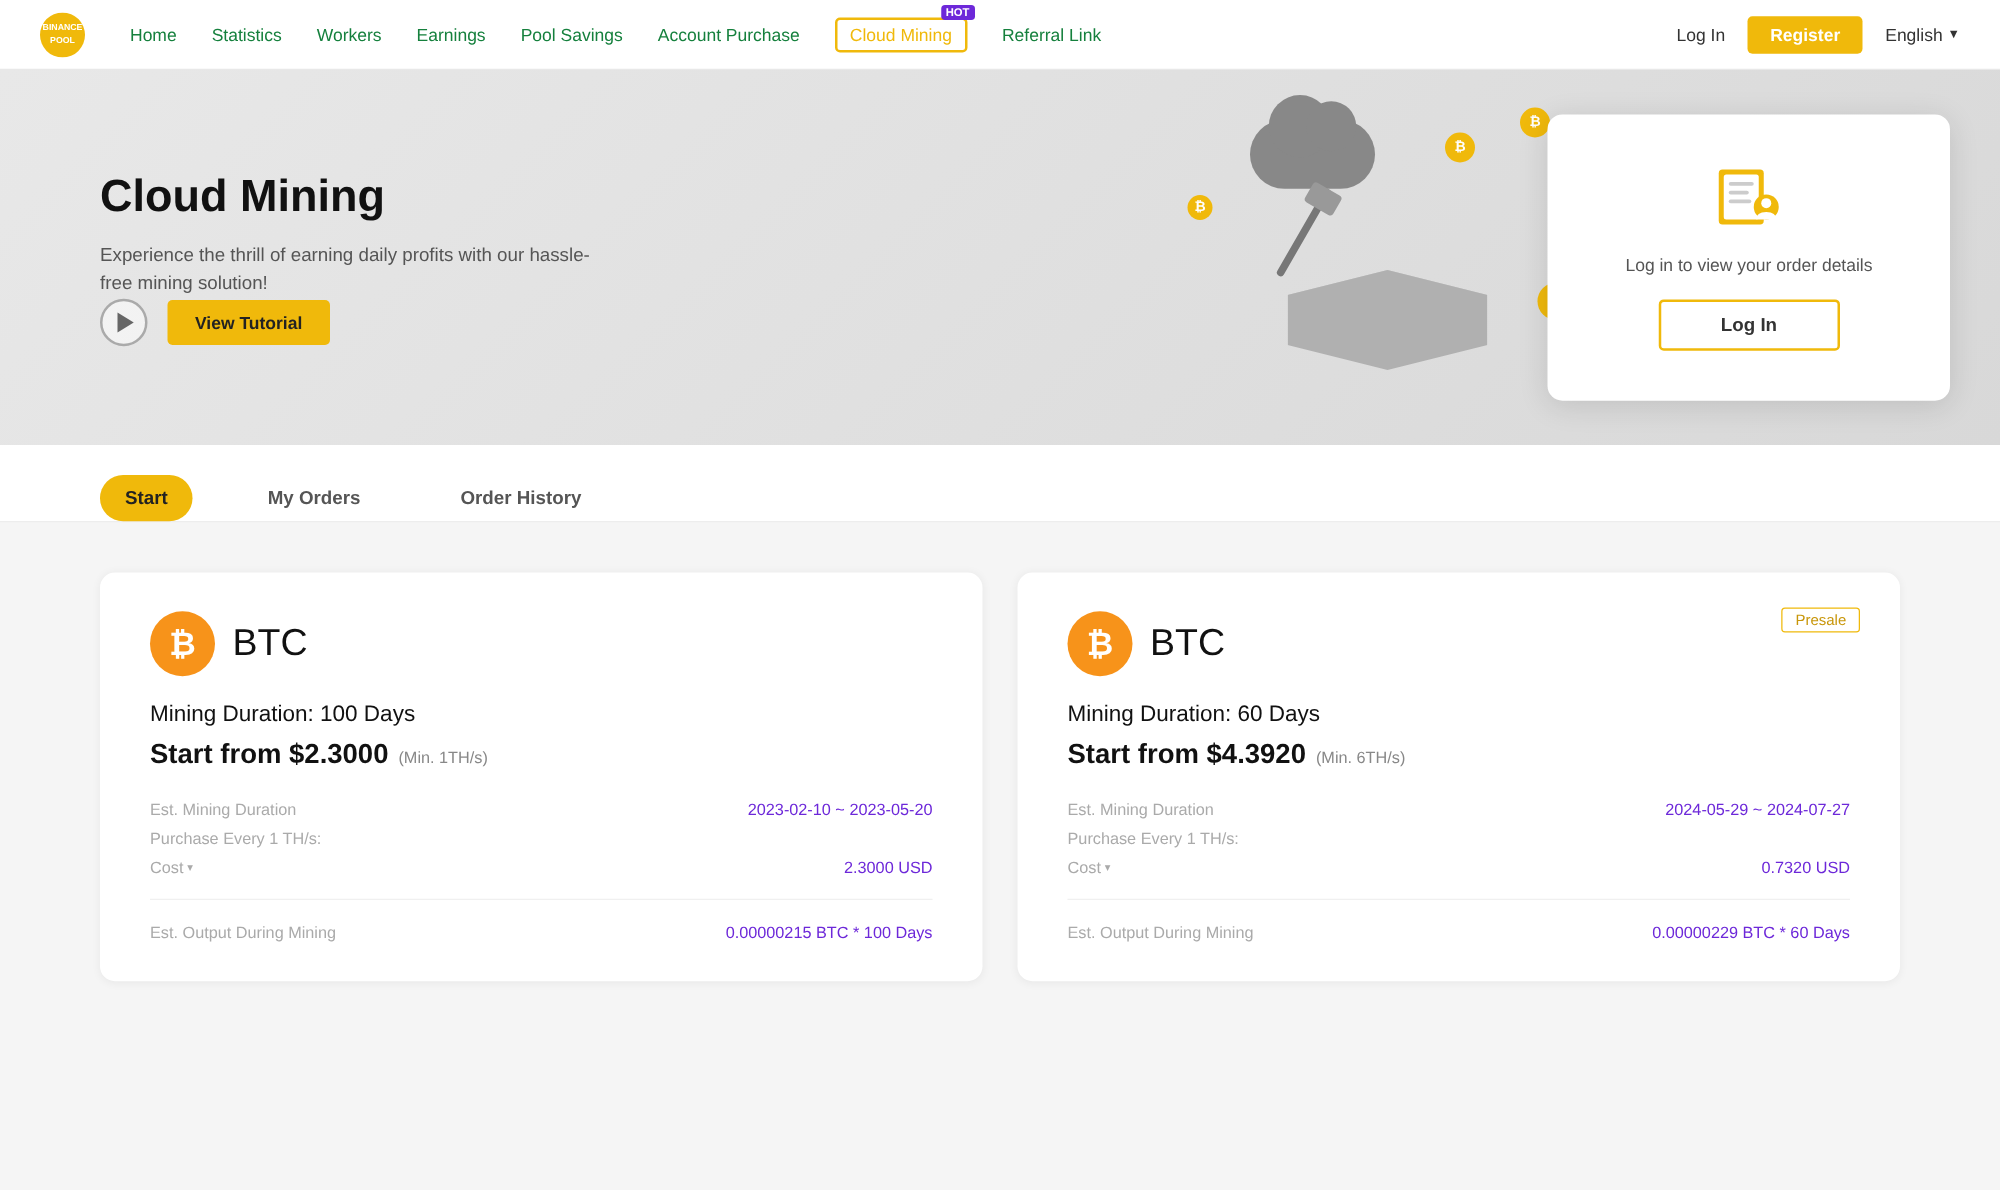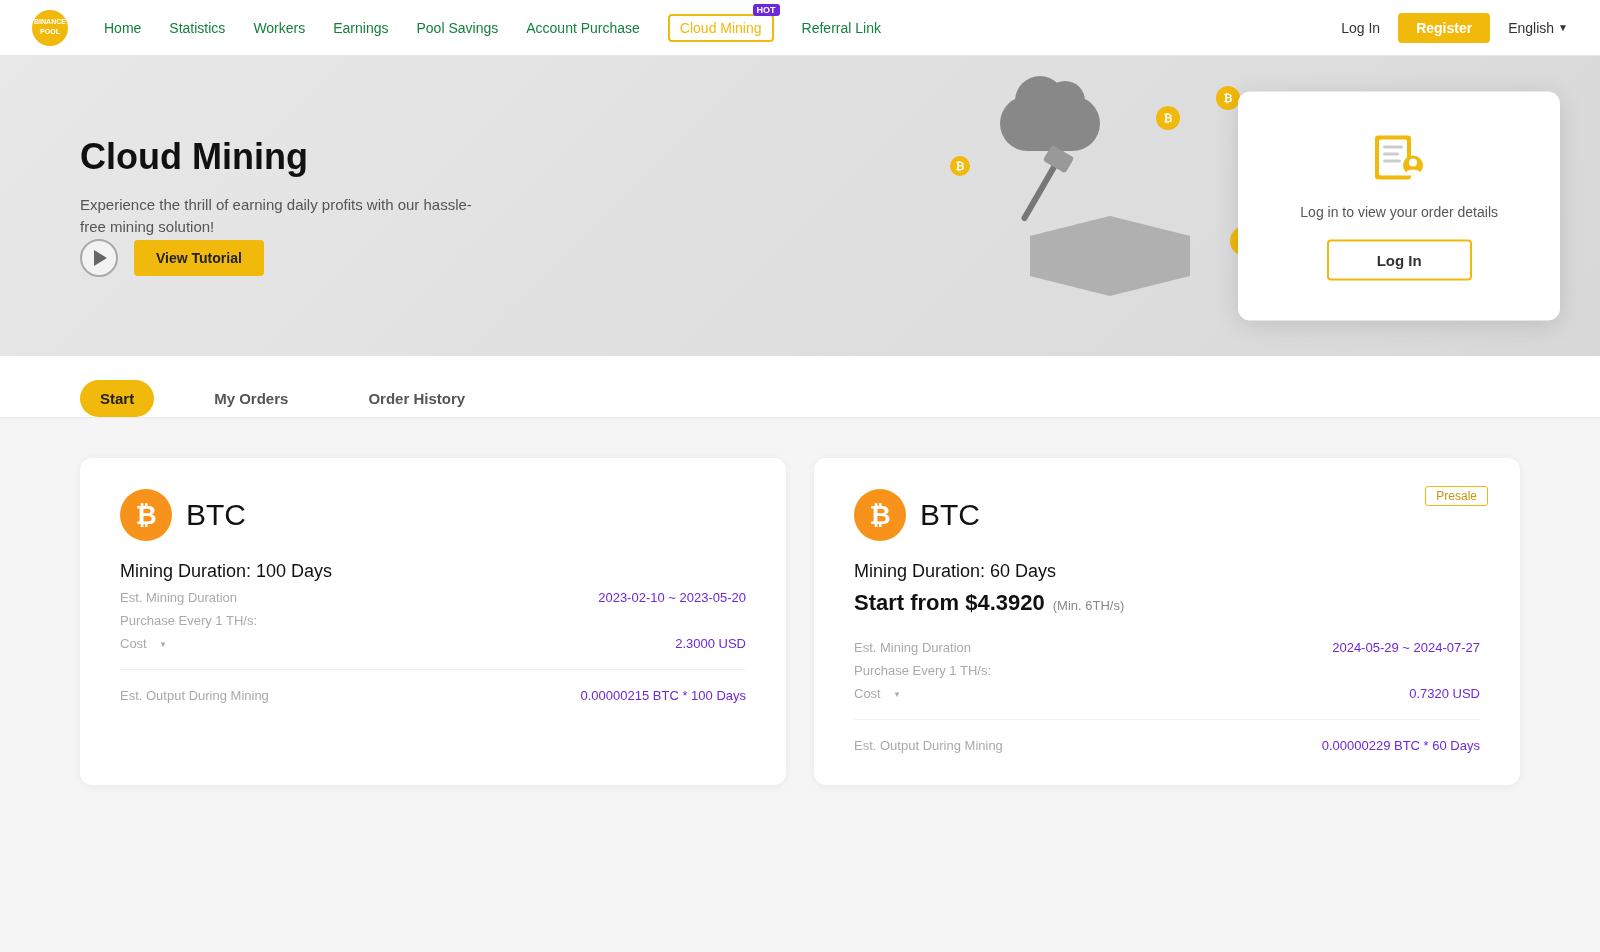--- a/index.html
+++ b/index.html
@@ -276,21 +276,21 @@
       border-radius: 3px;
     }
     .card-duration { font-size: 18px; font-weight: 400; color: #111; margin-bottom: 8px; }
     .card-price-row { display: flex; align-items: baseline; gap: 8px; margin-bottom: 24px; }
     .card-price { font-size: 22px; font-weight: 800; color: #111; }
     .card-min { font-size: 13px; color: #888; }
     .card-details { display: flex; flex-direction: column; gap: 8px; }
     .detail-row { display: flex; justify-content: space-between; align-items: center; font-size: 13px; }
     .detail-label { color: #aaa; display: flex; align-items: center; gap: 4px; }
     .detail-value { color: #6d28d9; font-weight: 500; }
-    .cost-dropdown { display: flex; align-items: center; gap: 14px; color: #aaa; cursor: pointer; font-size: 13px; }
+    .cost-dropdown { display: flex; align-items: center; gap: 3px; color: #aaa; cursor: pointer; font-size: 13px; }
     .chevron-down { font-size: 9px; }
     hr.card-divider { border: none; border-top: 1px solid #f0f0f0; margin: 10px 0; }
   </style>
 </head>
 <body>
 
 <nav class="navbar">
   <div class="logo-wrap">
     <svg class="logo-icon" viewBox="0 0 36 36">
       <circle cx="18" cy="18" r="18" fill="#f0b90b"></circle>
@@ -380,20 +380,24 @@
 
 <div class="market-section">
   <div class="cards-grid">
 
     <div class="mining-card">
       <div class="card-header">
         <div class="btc-icon">₿</div>
         <span class="card-coin-name">BTC</span>
       </div>
       <div class="card-duration">Mining Duration: 100 Days</div>
+      <div class="card-price-row">
+        <span class="card-price">Start from $2.3000</span>
+        <span class="card-min">(Min. 1TH/s)</span>
+      </div>
       <div class="card-details">
         <div class="detail-row">
           <span class="detail-label">Est. Mining Duration</span>
           <span class="detail-value">2023-02-10 ~ 2023-05-20</span>
         </div>
         <div class="detail-row">
           <span class="detail-label">Purchase Every 1 TH/s:</span>
         </div>
         <div class="detail-row">
           <span class="cost-dropdown">

